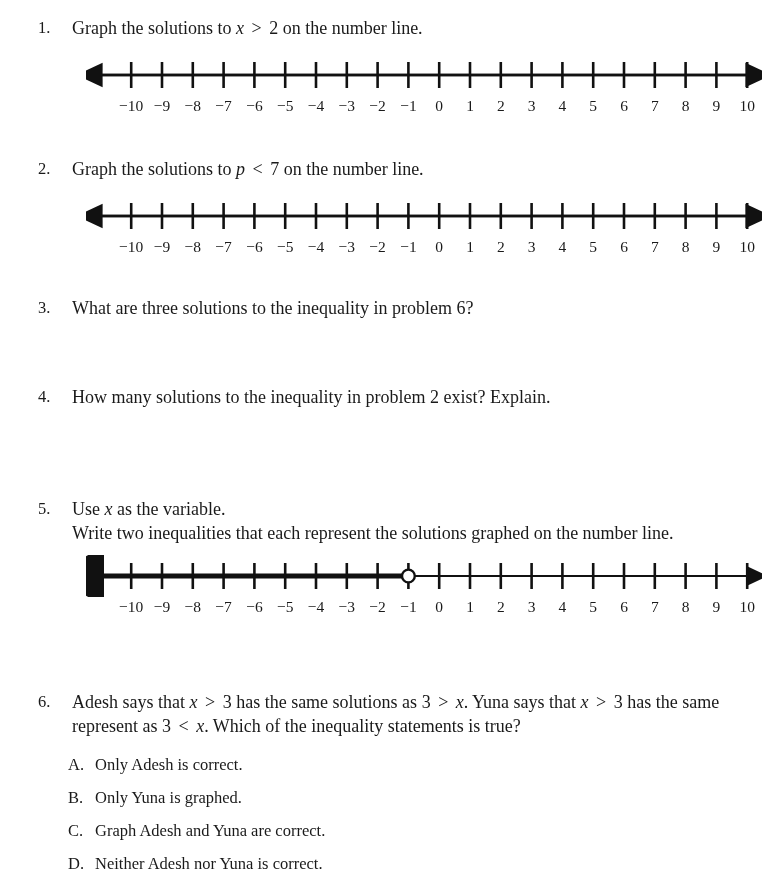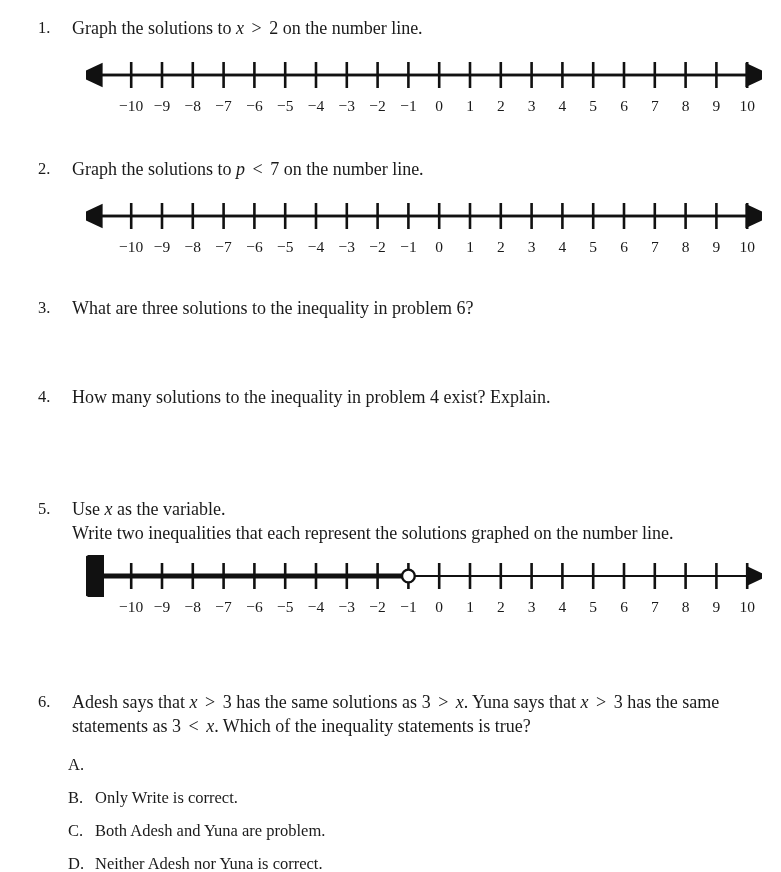--- a/index.html
+++ b/index.html
@@ -245,21 +245,21 @@
     </div>
   </div>
 
   <div class="problem" style="top:296px;">
     <span class="prob-num">3.</span>
     <span class="prob-body">What are three solutions to the inequality in problem 6?</span>
   </div>
 
   <div class="problem" style="top:385px;">
     <span class="prob-num">4.</span>
-    <span class="prob-body">How many solutions to the inequality in problem 4 exist? Explain.</span>
+    <span class="prob-body">How many solutions to the inequality in problem 2 exist? Explain.</span>
   </div>
 
   <div class="problem" style="top:497px;">
     <span class="prob-num">5.</span>
     <span class="prob-body">
         <span class="ln"><span>Use </span><span class="v">x</span><span> as the variable.</span></span>
         <span class="ln">Write two inequalities that each represent the solutions graphed on the number line.</span>
       </span>
   </div>
 
@@ -325,35 +325,36 @@
       <span class="nl-label" style="left:599.6px">8</span>
       <span class="nl-label" style="left:630.4px">9</span>
       <span class="nl-label" style="left:661.2px">10</span>
     </div>
   </div>
 
   <div class="problem" style="top:690px;">
     <span class="prob-num">6.</span>
     <span class="prob-body">
         <span class="ln"><span>Adesh says that </span><span class="v">x</span><span class="op">&nbsp;</span><span class="op">&gt;</span><span class="op">&nbsp;</span><span>3</span><span> has the same solutions as </span><span>3</span><span class="op">&nbsp;</span><span class="op">&gt;</span><span class="op">&nbsp;</span><span class="v">x</span><span>. Yuna says that </span><span class="v">x</span><span class="op">&nbsp;</span><span class="op">&gt;</span><span class="op">&nbsp;</span><span>3</span><span> has the same</span></span>
-        <span class="ln"><span>statements as </span><span>3</span><span class="op">&nbsp;</span><span class="op">&lt;</span><span class="op">&nbsp;</span><span class="v">x</span><span>. Which of the inequality statements is true?</span></span>
+        <span class="ln"><span>represent as </span><span>3</span><span class="op">&nbsp;</span><span class="op">&lt;</span><span class="op">&nbsp;</span><span class="v">x</span><span>. Which of the inequality statements is true?</span></span>
       </span>
   </div>
 
   <div class="choices" style="top:753px;">
     <div class="choice">
       <span class="choice-letter">A.</span>
+      <span class="choice-text">Only Adesh is correct.</span>
     </div>
     <div class="choice">
       <span class="choice-letter">B.</span>
-      <span class="choice-text">Only Write is correct.</span>
+      <span class="choice-text">Only Yuna is graphed.</span>
     </div>
     <div class="choice">
       <span class="choice-letter">C.</span>
-      <span class="choice-text">Both Adesh and Yuna are problem.</span>
+      <span class="choice-text">Graph Adesh and Yuna are correct.</span>
     </div>
     <div class="choice">
       <span class="choice-letter">D.</span>
       <span class="choice-text">Neither Adesh nor Yuna is correct.</span>
     </div>
   </div>
 
 </div>
 
 </body></html>

